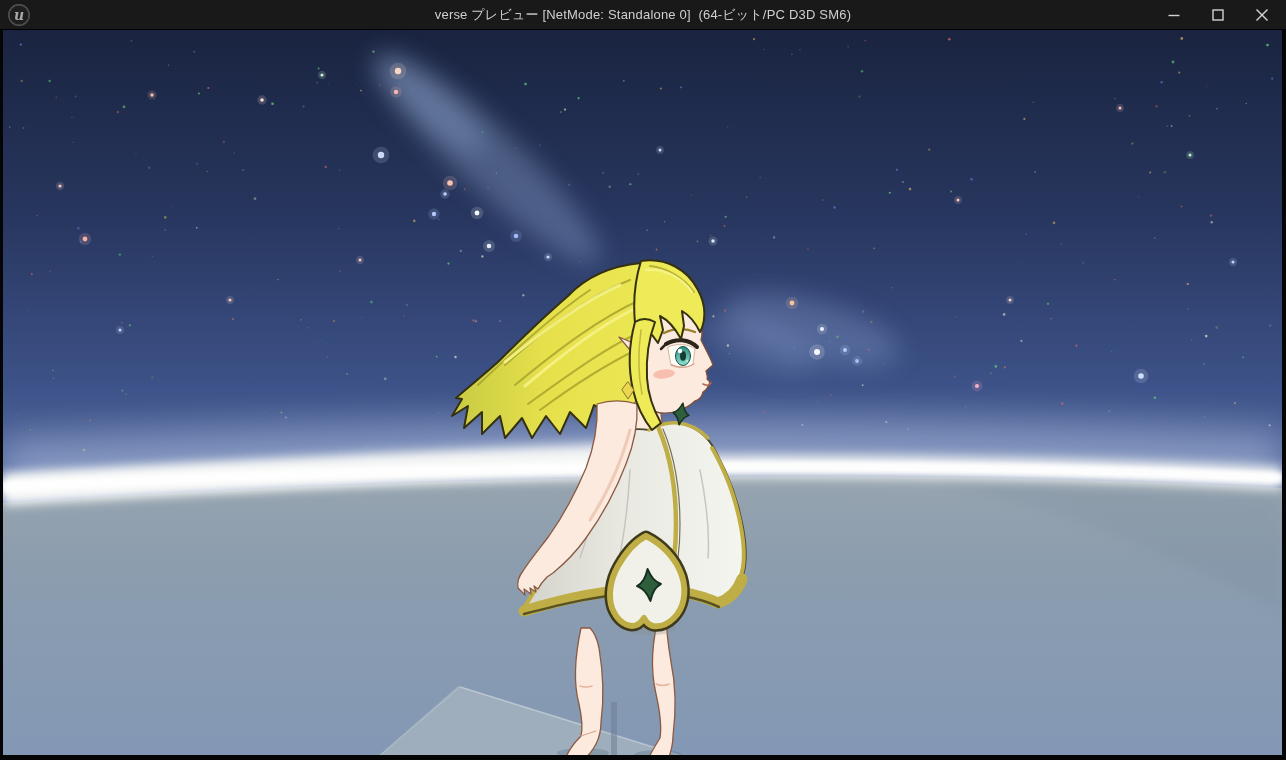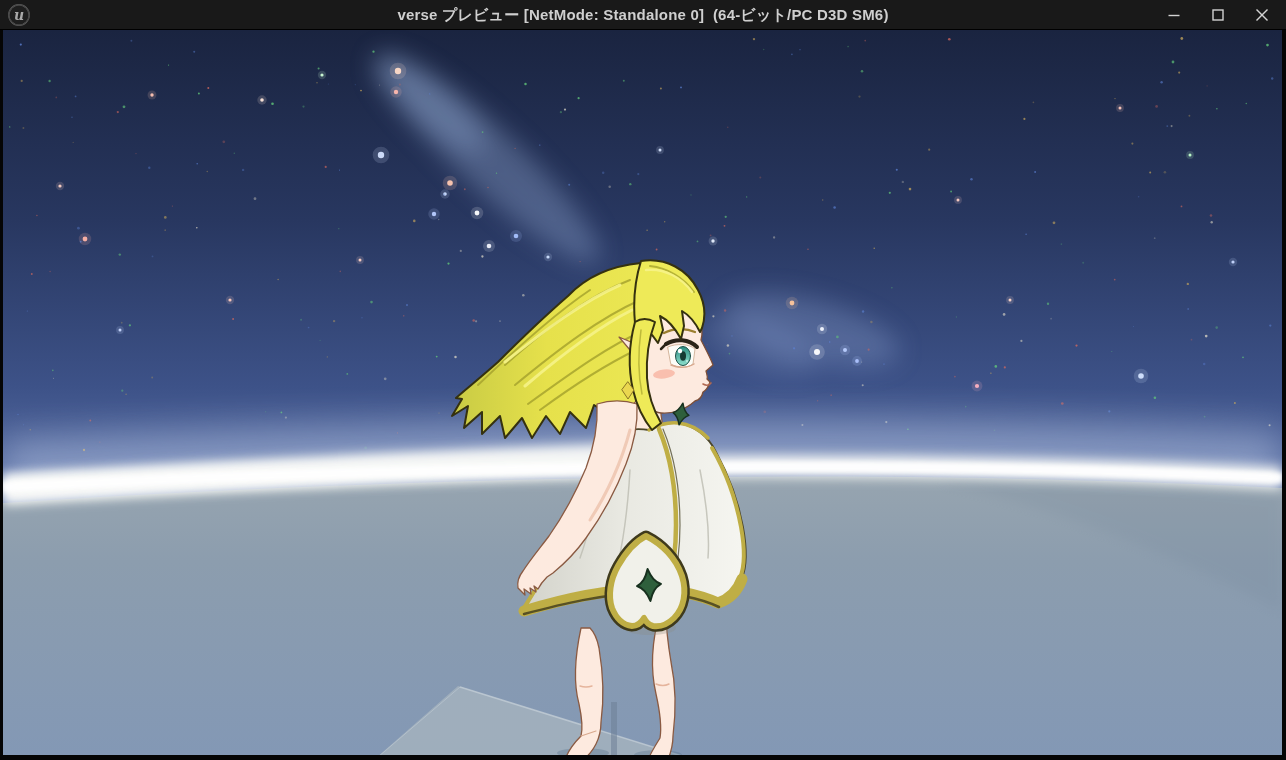--- a/index.html
+++ b/index.html
@@ -2,21 +2,21 @@
 <html style="--border-black: #050505; --titlebar-bg: #191919; --titlebar-text: #cfcfcf; --control-glyph: #d2d2d2; --sky-0: #1a2440; --sky-1: #283760; --sky-2: #3d5288; --sky-3: #54699f; --sky-4: #6d84b8; --glow: #c3d2ec; --band-white: #fafbf8; --ground-top: #99a6b0; --ground-mid: #8c9dae; --ground-bottom: #8398b5; --ground-shade: #6f8296; --platform: #a3b1bd; --platform-edge: #c2cdd6; --platform-shade: #6e8095; --shadow-soft: #5c7590; --nebula: #a3bbe6; --hair: #e6e14b; --hair-tip: #c6c944; --hair-bright: #eeea58; --hair-hi: #f6f388; --hair-shadow: #a8a52e; --hair-line: #35310f; --skin: #fdeadf; --skin-shadow: #ecc2ab; --skin-line: #8a5a42; --dress: #f6f6f1; --dress-left: #d2d2ca; --dress-line: #4d472a; --dress-crease: #bdbdb2; --trim: #bfae45; --trim-dark: #3f3a1c; --emblem-green: #2e5f3c; --emblem-dark: #17301e; --iris-top: #2a8a7e; --iris-bottom: #8fe2cf; --blush: #f6ad99; --earring: #ead74f;"><head>
 <meta charset="utf-8">
 <style>
   html,body{margin:0;padding:0;background:#000;}
   .window{position:relative;width:1286px;height:760px;background:var(--border-black,#050505);overflow:hidden;
           font-family:"Liberation Sans","DejaVu Sans",sans-serif;}
   .titlebar{position:absolute;left:0;top:0;width:1286px;height:30px;background:var(--titlebar-bg,#191919);
             display:flex;align-items:center;border-bottom:1px solid #000;box-sizing:border-box;}
   .tb-logo{width:24px;height:24px;margin-left:7px;flex:0 0 auto;}
   .tb-title{position:absolute;left:0;right:0;top:0;height:30px;display:flex;align-items:center;justify-content:center;
-            color:var(--titlebar-text,#cfcfcf);font-size:15px;letter-spacing:.2px;pointer-events:none;white-space:pre;font-weight:bold;}
+            color:var(--titlebar-text,#cfcfcf);font-size:13px;letter-spacing:.2px;pointer-events:none;white-space:pre;}
   .tb-buttons{position:absolute;right:2px;top:0;height:30px;display:flex;}
   .tb-btn{width:44px;height:30px;display:flex;align-items:center;justify-content:center;cursor:default;}
   .viewport{position:absolute;left:3px;top:30px;width:1279px;height:725px;overflow:hidden;background:#101a2e;}
   svg{display:block;}
 </style>
 </head>
 <body>
 
 <div class="window">
 

